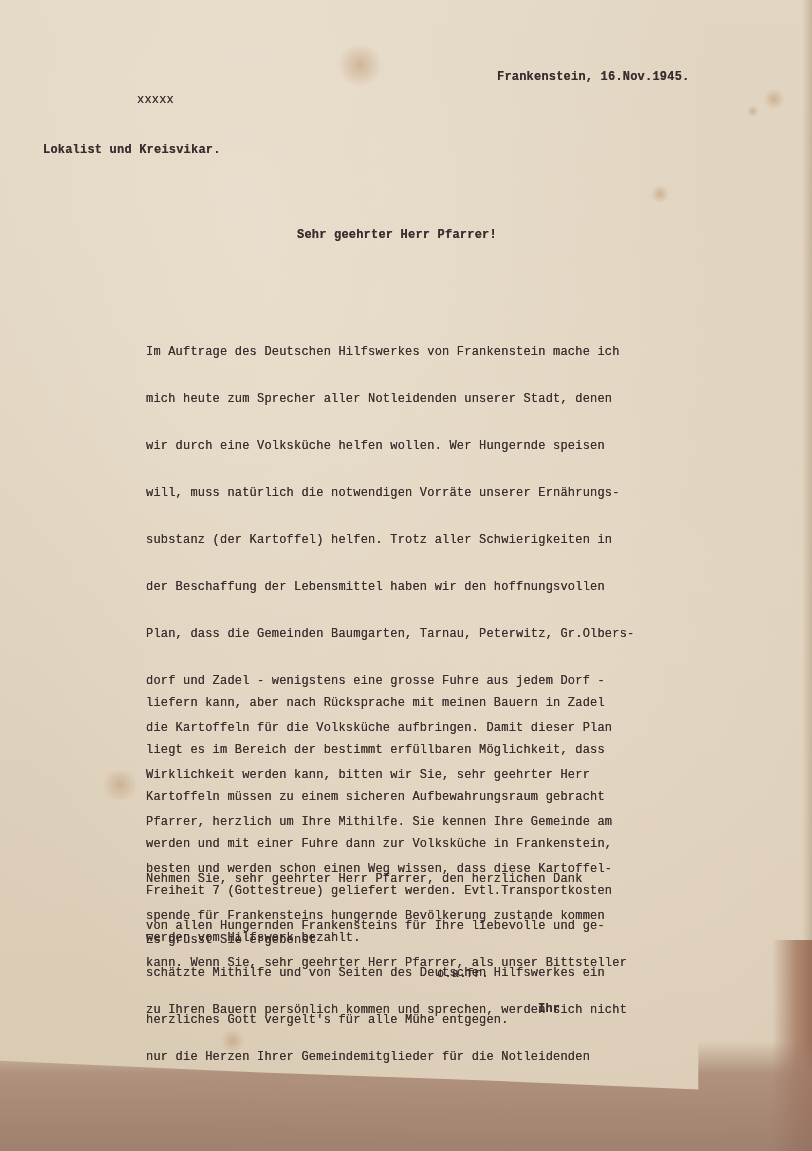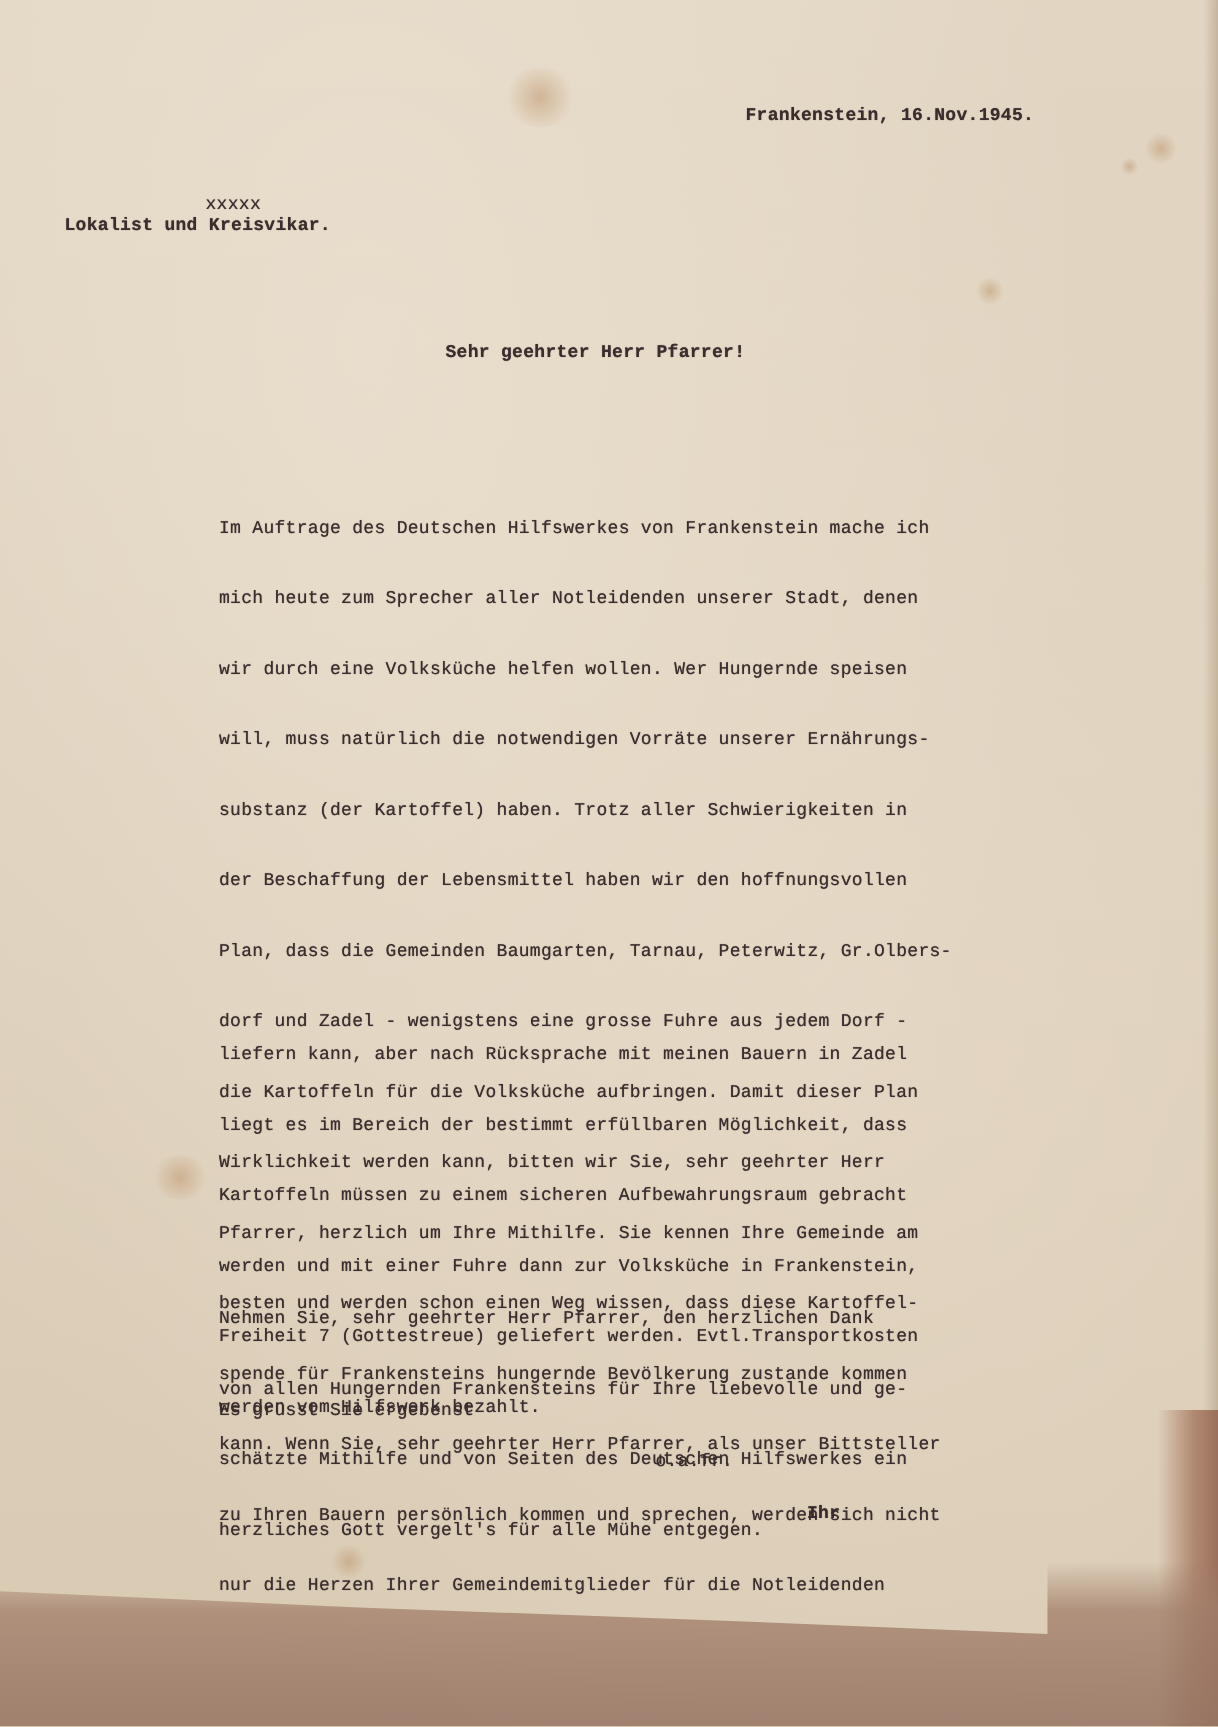--- a/index.html
+++ b/index.html
@@ -38,21 +38,21 @@
     font-family: "Liberation Mono", "DejaVu Sans Mono", monospace;
     color: #3a2d2e;
     font-size: 12px;
     letter-spacing: 0.2px;
     white-space: pre;
     text-shadow: 0 0 0.6px rgba(40,30,30,0.7);
   }
   .bold { font-weight: bold; }
   .line { display: block; height: 19px; line-height: 19px; }
   .place-date { left: 497px; top: 70px; }
-  .strike-x { left: 137px; top: 93px; font-size: 12px; margin-top: 36px; }
+  .strike-x { left: 137px; top: 93px; font-size: 12px; }
   .sender { left: 43px; top: 103px; margin-top: 40px; }
   .salutation { left: 297px; top: 228px; }
   .para { left: 146px; }
   .p1 { top: 315px; }
   .p2 { top: 666px; }
   .p3 { top: 842px; }
   .closing { left: 146px; top: 933px; }
   .abbr { left: 437px; top: 967px; }
   .ihr { left: 538px; top: 1002px; }
 </style>
@@ -71,21 +71,21 @@
   <div class="type strike-x">xxxxx</div>
   <div class="type bold sender">Lokalist und Kreisvikar.</div>
 
   <div class="type bold salutation">Sehr geehrter Herr Pfarrer!</div>
 
   <div class="type para p1">
     <span class="line">Im Auftrage des Deutschen Hilfswerkes von Frankenstein mache ich</span>
     <span class="line">mich heute zum Sprecher aller Notleidenden unserer Stadt, denen</span>
     <span class="line">wir durch eine Volksküche helfen wollen. Wer Hungernde speisen</span>
     <span class="line">will, muss natürlich die notwendigen Vorräte unserer Ernährungs-</span>
-    <span class="line">substanz (der Kartoffel) haben. Trotz aller Schwierigkeiten in</span>
+    <span class="line">substanz (der Kartoffel) helfen. Trotz aller Schwierigkeiten in</span>
     <span class="line">der Beschaffung der Lebensmittel haben wir den hoffnungsvollen</span>
     <span class="line">Plan, dass die Gemeinden Baumgarten, Tarnau, Peterwitz, Gr.Olbers-</span>
     <span class="line">dorf und Zadel - wenigstens eine grosse Fuhre aus jedem Dorf -</span>
     <span class="line">die Kartoffeln für die Volksküche aufbringen. Damit dieser Plan</span>
     <span class="line">Wirklichkeit werden kann, bitten wir Sie, sehr geehrter Herr</span>
     <span class="line">Pfarrer, herzlich um Ihre Mithilfe. Sie kennen Ihre Gemeinde am</span>
     <span class="line">besten und werden schon einen Weg wissen, dass diese Kartoffel-</span>
     <span class="line">spende für Frankensteins hungernde Bevölkerung zustande kommen</span>
     <span class="line">kann. Wenn Sie, sehr geehrter Herr Pfarrer, als unser Bittsteller</span>
     <span class="line">zu Ihren Bauern persönlich kommen und sprechen, werden sich nicht</span>

